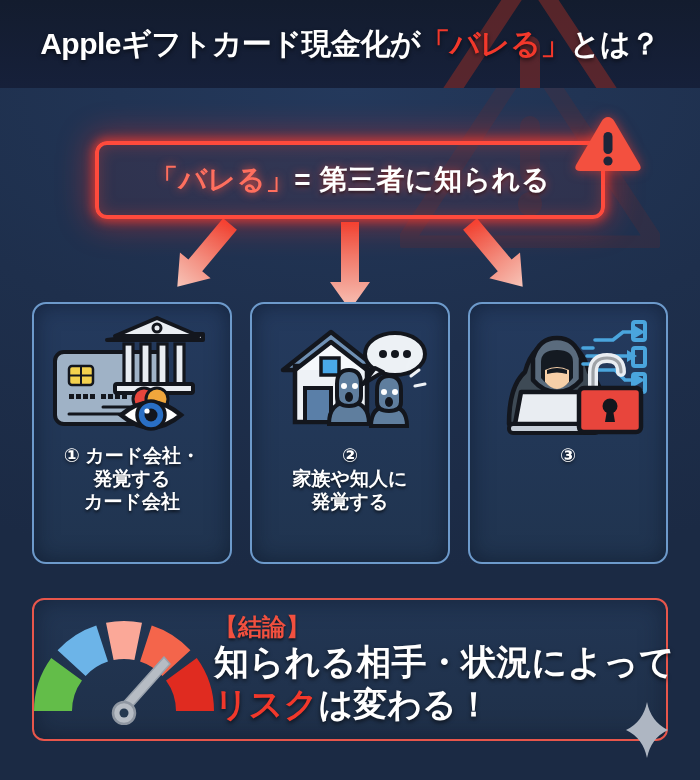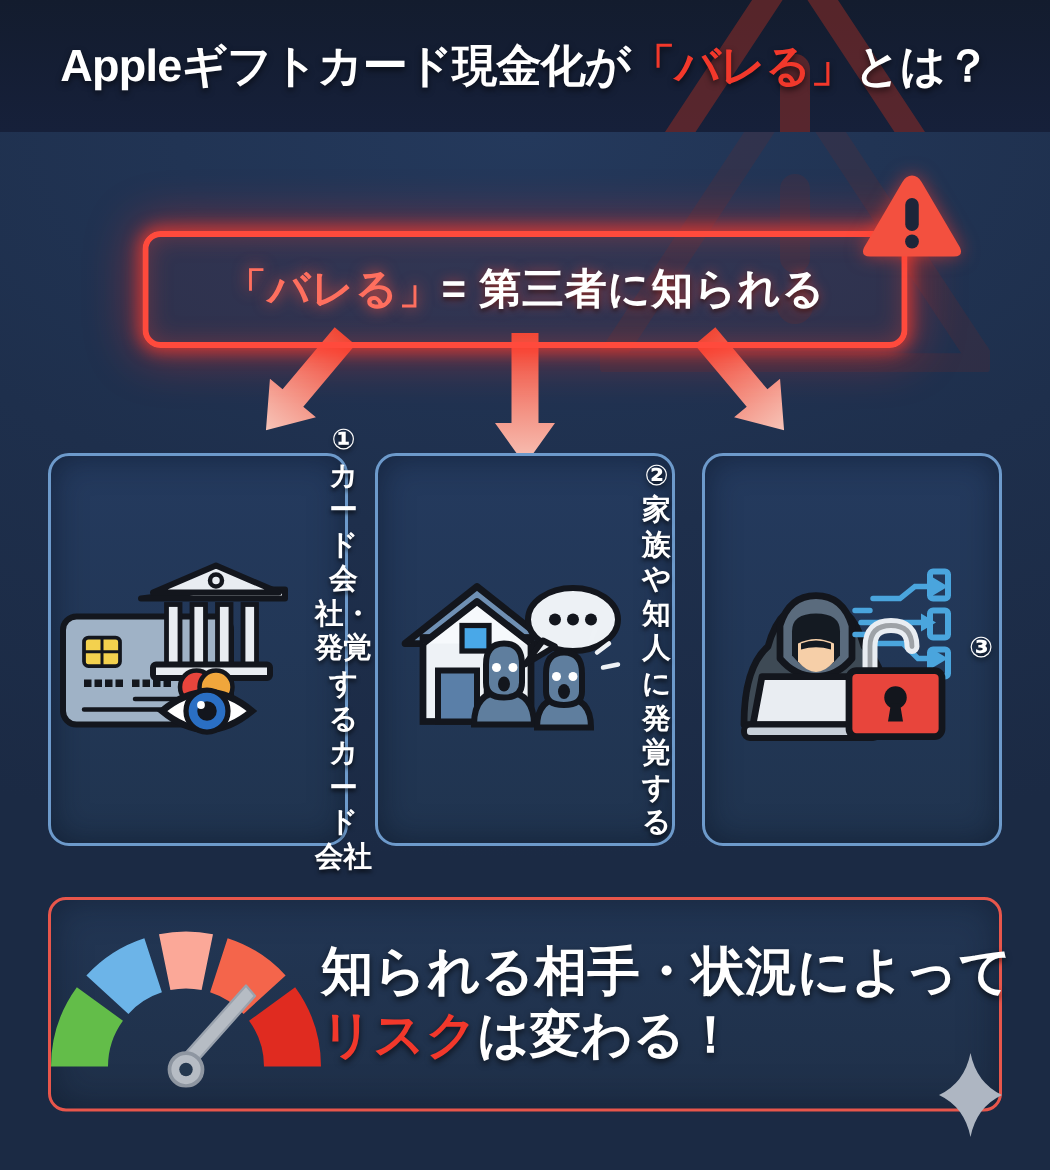--- a/index.html
+++ b/index.html
@@ -38,21 +38,21 @@
       radial-gradient(120% 70% at 50% 0%,#24395c 0%,#1e2f4c 55%,#1b2a44 100%);
     overflow:hidden;
   }
   .body-watermark {
     position:absolute; right:40px; top:-50px; width:260px; height:210px;
     opacity:.45; pointer-events:none;
   }
 
   
   .neon-banner {
-    position:absolute; left:95px; top:154px; width:510px; height:78px;
+    position:absolute; left:95px; top:141px; width:510px; height:78px;
     border:4px solid #ff4a3c; border-radius:12px;
     background:rgba(255,60,45,0.07);
     box-shadow:0 0 10px 3px rgba(255,60,45,.65),
                0 0 30px 8px rgba(255,50,40,.35),
                inset 0 0 16px rgba(255,70,55,.28);
     display:flex; align-items:center; justify-content:center;
     z-index:6;
   }
   .banner-text {
     font-size:28px; font-weight:bold; color:#ffffff;
@@ -69,21 +69,21 @@
   
   .arrows { position:absolute; left:0; top:218px; width:700px; height:98px; z-index:4; }
 
   
   .cards { position:absolute; left:0; top:302px; width:700px; height:262px; z-index:5; }
   .card {
     position:absolute; top:0; width:200px; height:262px;
     border:2px solid #6d9acb; border-radius:14px;
     background:linear-gradient(180deg,#243a5e 0%,#20344f 100%);
     box-shadow:inset 0 0 22px rgba(10,18,34,.55);
-    display:flex; align-items:center;
+    display:flex; flex-direction:column; align-items:center;
   }
   .card.c1 { left:32px; }
   .card.c2 { left:250px; }
   .card.c3 { left:468px; }
   .card-art { height:140px; width:100%; display:flex; align-items:center; justify-content:center; padding-top:8px; }
   .card-label {
     flex:1; width:100%; padding:0 6px;
     display:flex; flex-direction:column; align-items:center; justify-content:flex-start;
     font-size:19px; font-weight:bold; color:#ffffff; line-height:1.22;
     text-align:center; text-shadow:0 2px 3px rgba(0,0,0,.65);
@@ -349,20 +349,21 @@
           <path d="M57.4 -41.7 A71 71 0 0 1 71 0" stroke="#e02b20"></path>
         </g>
         <g transform="translate(90,96)">
           <path d="M-8 4 L-3 -6 L40 -54 L46 -47 L6 -2 L4 5 Z" fill="#b6bcc4" stroke="#9aa2ad" stroke-width="1.5" stroke-linejoin="round"></path>
           <circle cx="0" cy="2" r="11" fill="#b6bcc4" stroke="#8e96a1" stroke-width="2.5"></circle>
           <circle cx="0" cy="2" r="4.5" fill="#25384f"></circle>
         </g>
       </svg>
     </div>
     <div class="concl-text">
+      <div class="concl-kicker">【結論】</div>
       <div class="concl-l1">知られる相手・状況によって</div>
       <div class="concl-l2">
         <span class="hl">リスク</span><span>は変わる！</span>
       </div>
     </div>
   </div>
 
   <svg class="sparkle" viewBox="0 0 46 56">
     <path d="M23 0 Q27 20 44 28 Q27 36 23 56 Q19 36 2 28 Q19 20 23 0 Z" fill="#aeb6c2"></path>
   </svg>

